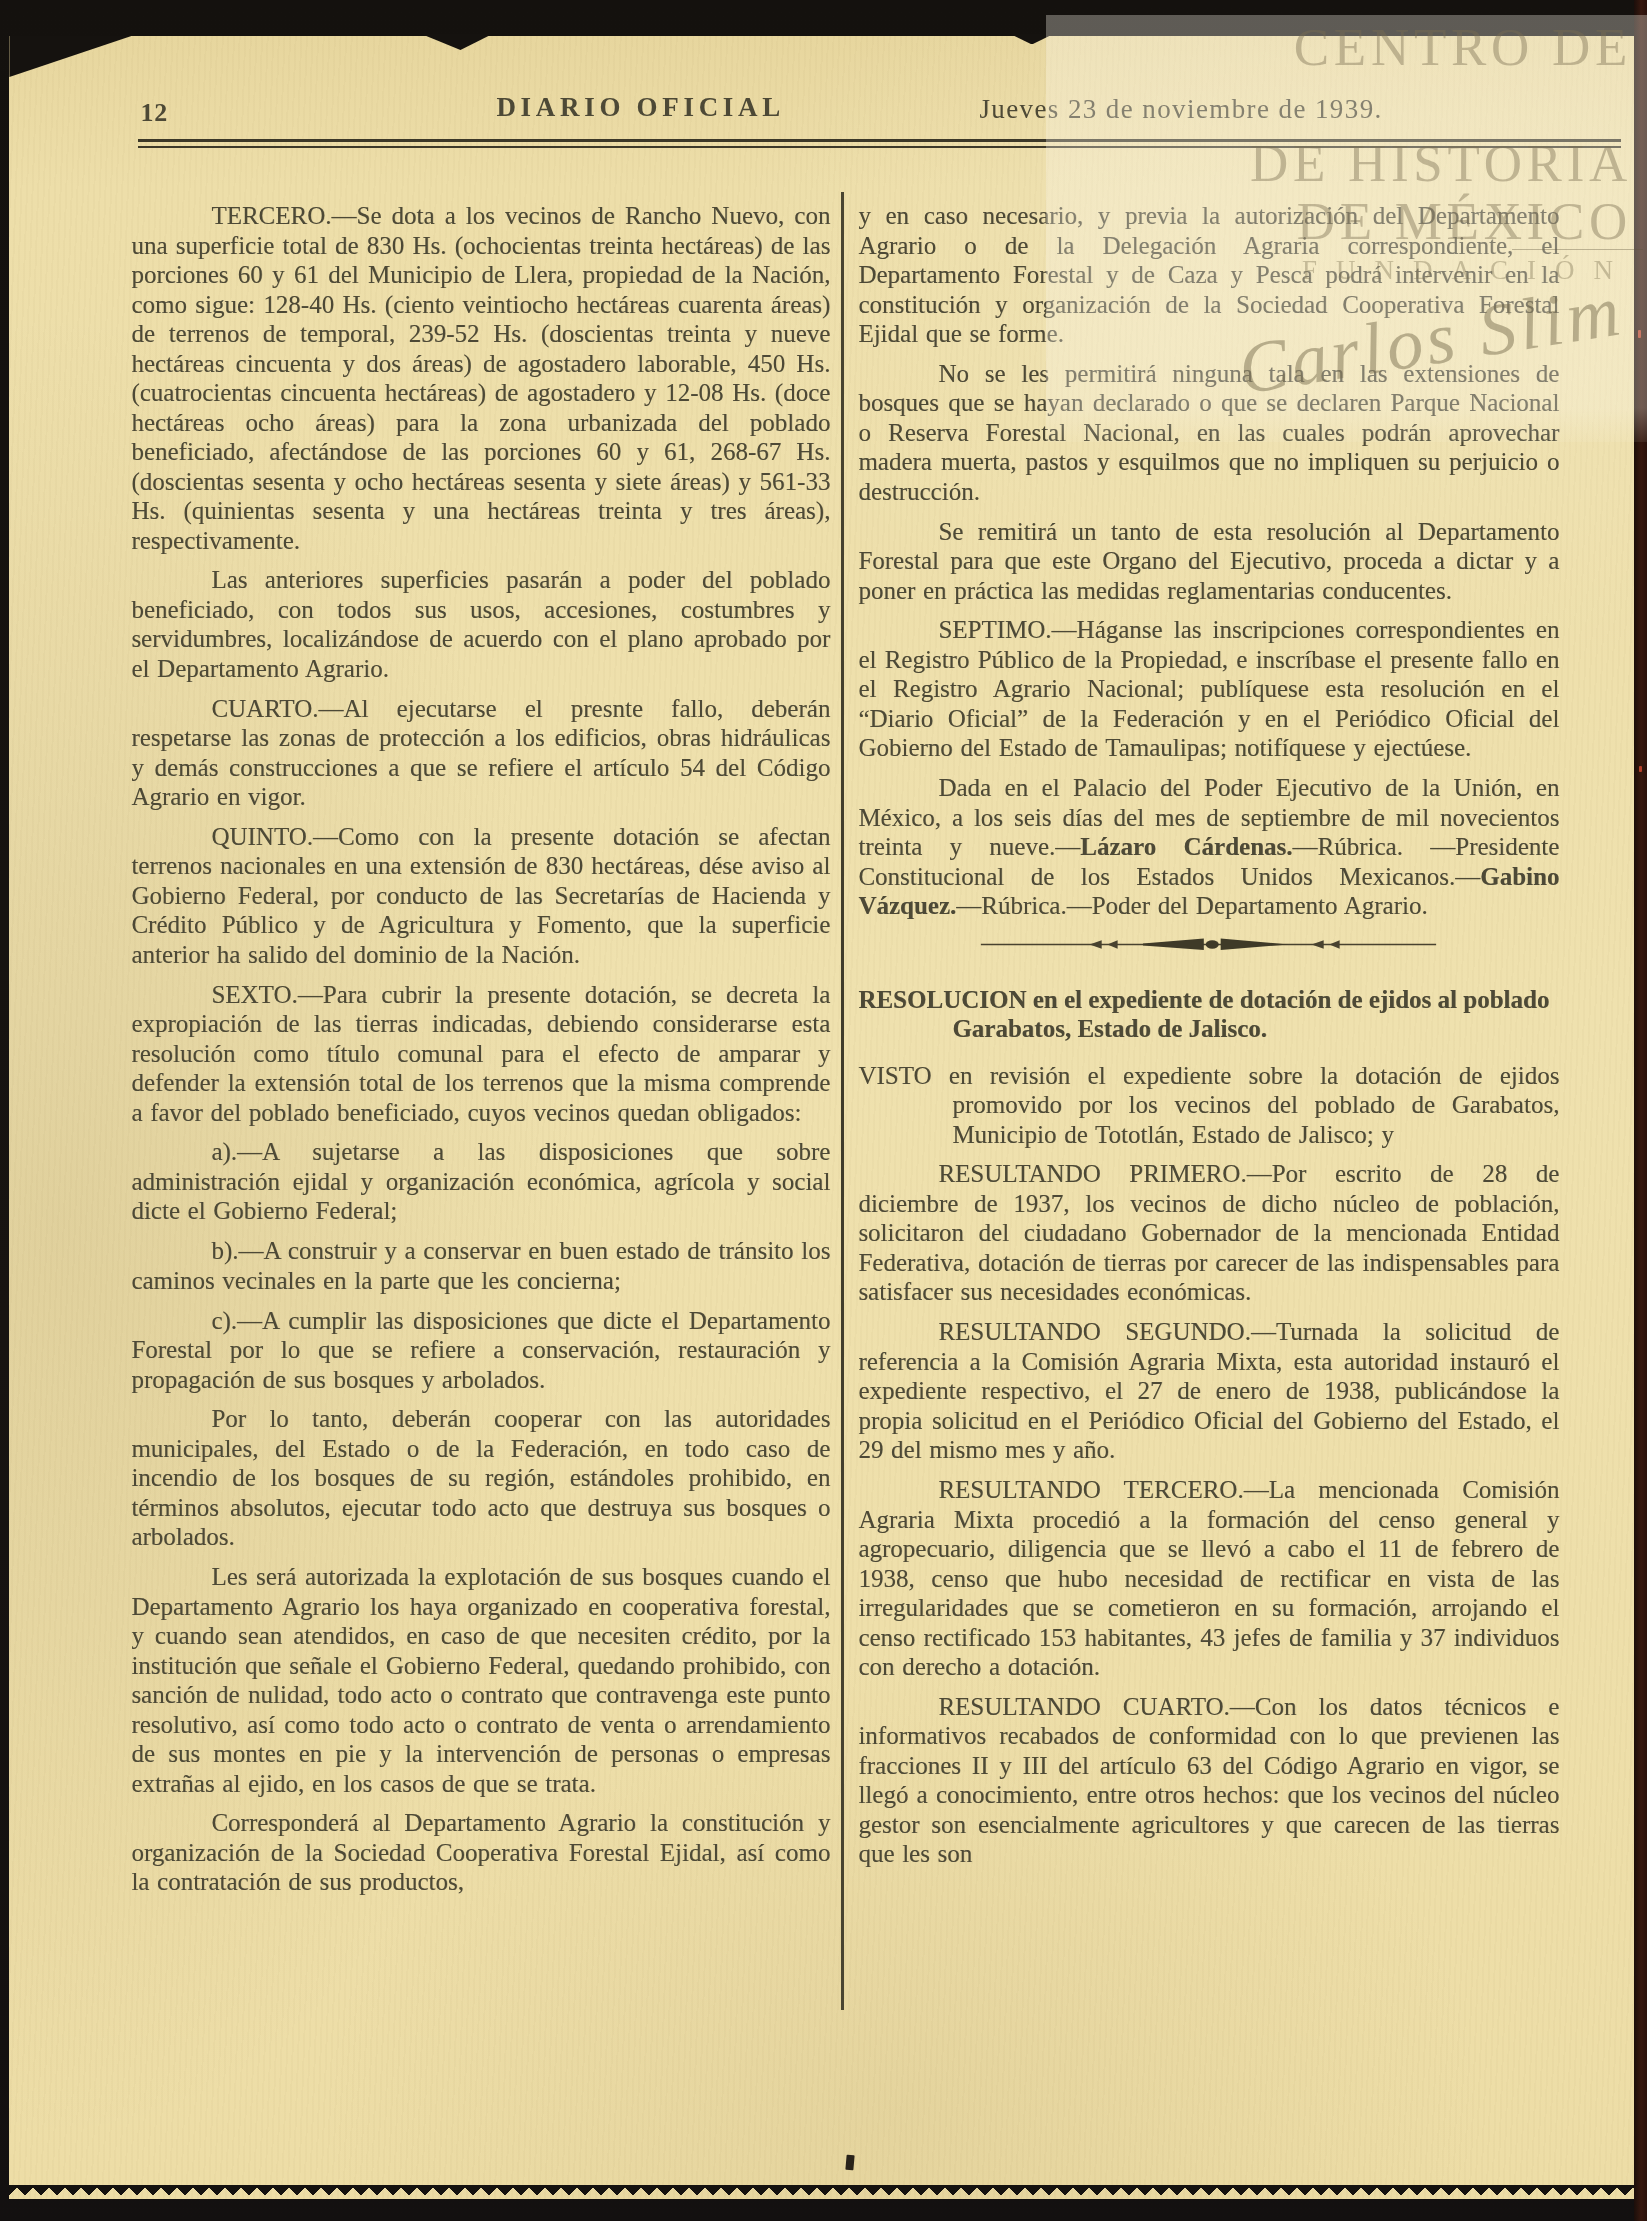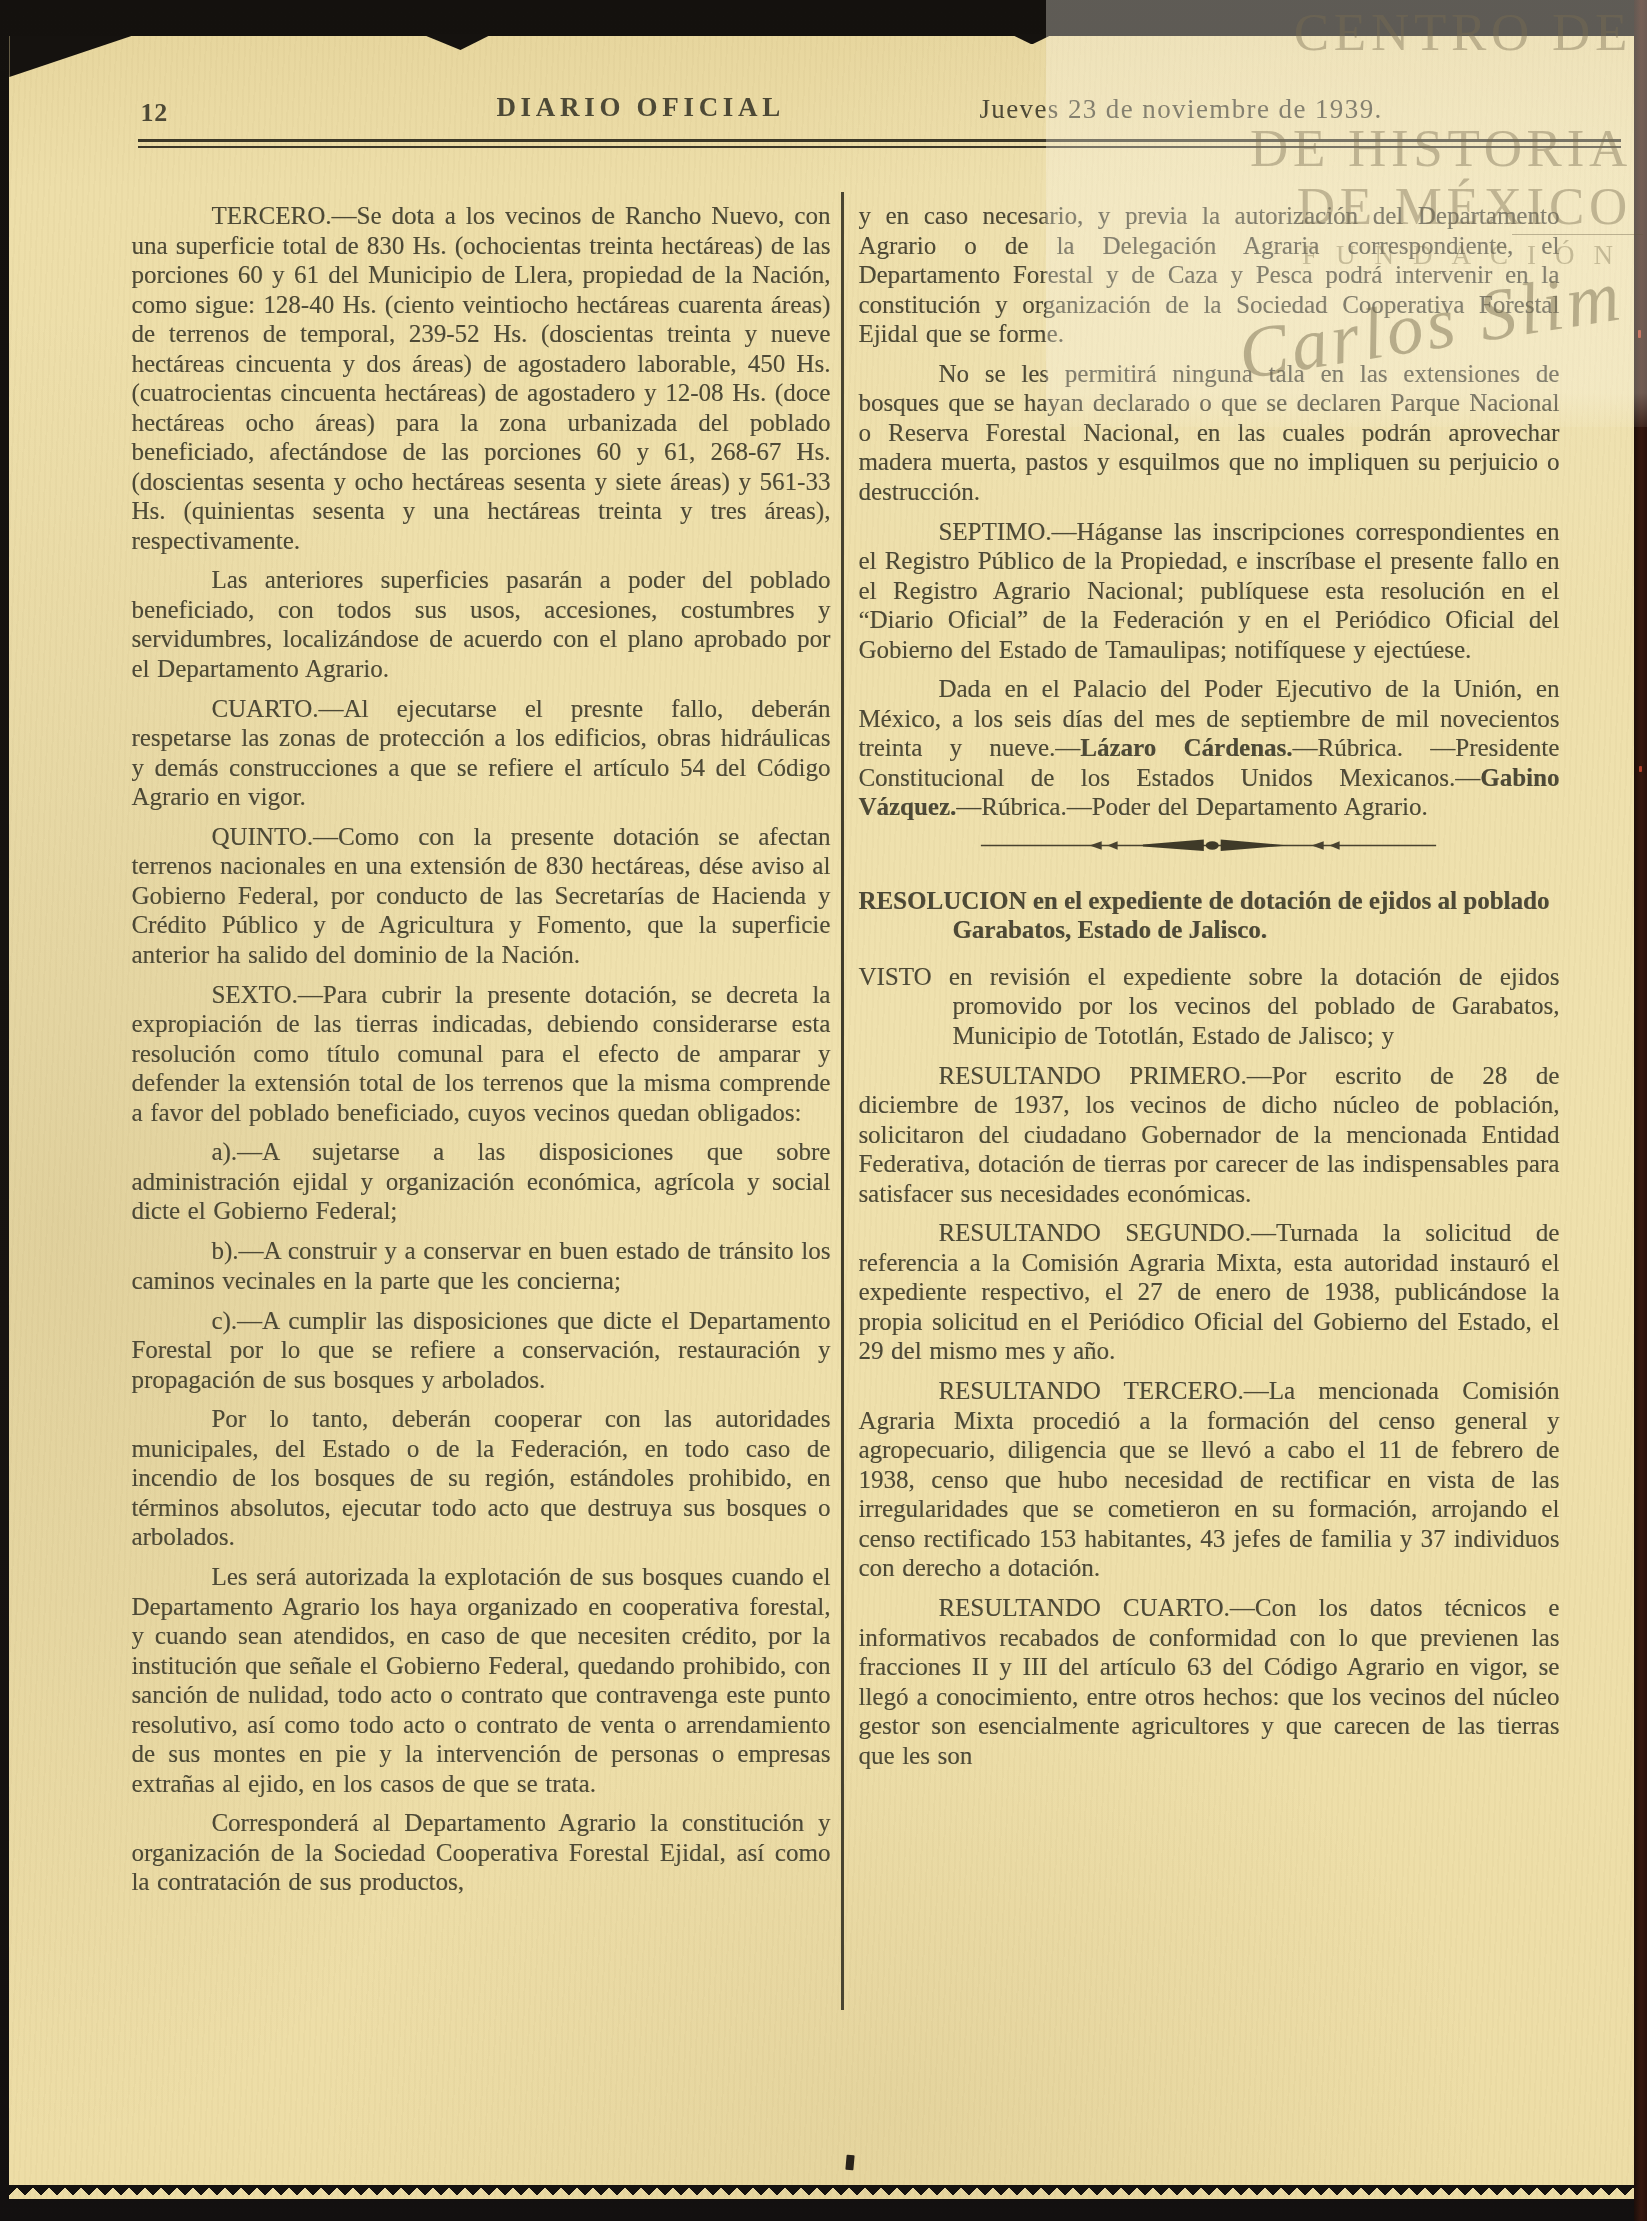--- a/index.html
+++ b/index.html
@@ -57,21 +57,21 @@
   .p.hang{padding-left:94px;text-indent:-94px;}
   .heading{margin:0 0 17px 0;font-weight:700;padding-left:94px;text-indent:-94px;
     text-align:left;text-shadow:0.4px 0 0 rgba(70,66,48,0.4);}
   .bold{font-weight:700;}
   
   .ornament{display:block;margin:15px auto 32px auto;width:459px;height:17px;}
   
   .ink-mark{position:absolute;left:837px;top:2119px;width:8.4px;height:15px;
     background:#29231a;transform:rotate(5deg);border-radius:0.9px;}
   
-  .watermark{position:absolute;top:0;right:0;width:601px;height:427px;
+  .watermark{position:absolute;top:15px;right:0;width:601px;height:427px;
     background:linear-gradient(180deg,rgba(252,248,236,0.32) 0%,rgba(252,248,236,0.30) 92%,rgba(252,248,236,0.08) 100%);
     z-index:6;pointer-events:none;font-family:"Liberation Serif","DejaVu Serif",serif;}
   .wm-line{position:absolute;right:15px;white-space:nowrap;color:rgba(122,110,80,0.42);
     font-size:53px;letter-spacing:4.7px;font-weight:400;}
   .wm-l1{top:1.9px;}
   .wm-l2{top:59px;}
   .wm-l3{top:118px;}
   .wm-l4{top:176px;}
   .wm-l5{top:240px;font-size:27px;letter-spacing:19px;color:rgba(122,110,80,0.38);}
   .wm-hairline{position:absolute;right:3.7px;top:234px;width:131px;height:1.4px;
@@ -106,20 +106,21 @@
       <p class="p">b).—A construir y a conservar en buen estado de tránsito los caminos vecinales en la parte que les concierna;</p>
       <p class="p">c).—A cumplir las disposiciones que dicte el Departamento Forestal por lo que se refiere a conservación, restauración y propagación de sus bosques y arbolados.</p>
       <p class="p">Por lo tanto, deberán cooperar con las autoridades municipales, del Estado o de la Federación, en todo caso de incendio de los bosques de su región, estándoles prohibido, en términos absolutos, ejecutar todo acto que destruya sus bosques o arbolados.</p>
       <p class="p">Les será autorizada la explotación de sus bosques cuando el Departamento Agrario los haya organizado en cooperativa forestal, y cuando sean atendidos, en caso de que necesiten crédito, por la institución que señale el Gobierno Federal, quedando prohibido, con sanción de nulidad, todo acto o contrato que contravenga este punto resolutivo, así como todo acto o contrato de venta o arrendamiento de sus montes en pie y la intervención de personas o empresas extrañas al ejido, en los casos de que se trata.</p>
       <p class="p">Corresponderá al Departamento Agrario la constitución y organización de la Sociedad Cooperativa Forestal Ejidal, así como la contratación de sus productos,</p>
     </div>
 
     <div class="col right">
       <p class="p noindent">y en caso necesario, y previa la autorización del Departamento Agrario o de la Delegación Agraria correspondiente, el Departamento Forestal y de Caza y Pesca podrá intervenir en la constitución y organización de la Sociedad Cooperativa Forestal Ejidal que se forme.</p>
       <p class="p">No se les permitirá ninguna tala en las extensiones de bosques que se hayan declarado o que se declaren Parque Nacional o Reserva Forestal Nacional, en las cuales podrán aprovechar madera muerta, pastos y esquilmos que no impliquen su perjuicio o destrucción.</p>
+      <p class="p">Se remitirá un tanto de esta resolución al Departamento Forestal para que este Organo del Ejecutivo, proceda a dictar y a poner en práctica las medidas reglamentarias conducentes.</p>
       <p class="p">SEPTIMO.—Háganse las inscripciones correspondientes en el Registro Público de la Propiedad, e inscríbase el presente fallo en el Registro Agrario Nacional; publíquese esta resolución en el “Diario Oficial” de la Federación y en el Periódico Oficial del Gobierno del Estado de Tamaulipas; notifíquese y ejectúese.</p>
 
       <p class="p"><span>Dada en el Palacio del Poder Ejecutivo de la Unión, en México, a los seis días del mes de septiembre de mil novecientos treinta y nueve.—</span><span class="bold">Lázaro Cárdenas.</span><span>—Rúbrica. —Presidente Constitucional de los Estados Unidos Mexicanos.—</span><span class="bold">Gabino Vázquez.</span><span>—Rúbrica.—Poder del Departamento Agrario.</span></p>
 
       <svg class="ornament" viewBox="0 0 490 18" xmlns="http://www.w3.org/2000/svg">
         <line x1="2" y1="9" x2="488" y2="9" stroke="#48422f" stroke-width="1.4"></line>
         <polygon points="118,9 131,4.5 131,13.5" fill="#48422f"></polygon>
         <polygon points="148,4.5 148,13.5 137,9" fill="#48422f"></polygon>
         <polygon points="175,8 240,2.5 240,15 175,10" fill="#3f3a28"></polygon>
         <ellipse cx="249" cy="9" rx="7" ry="4.5" fill="#3f3a28"></ellipse>

